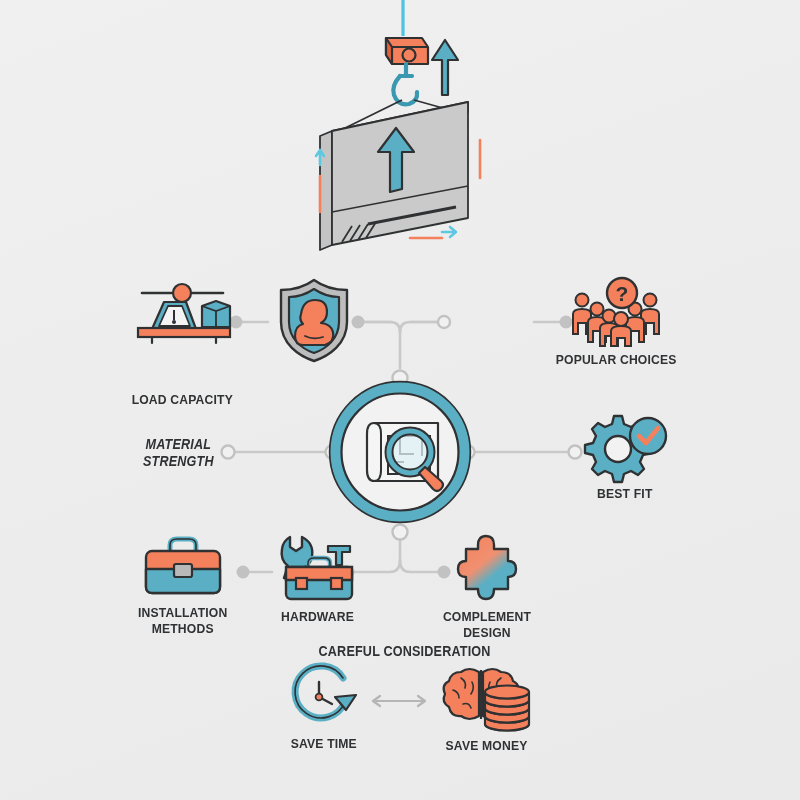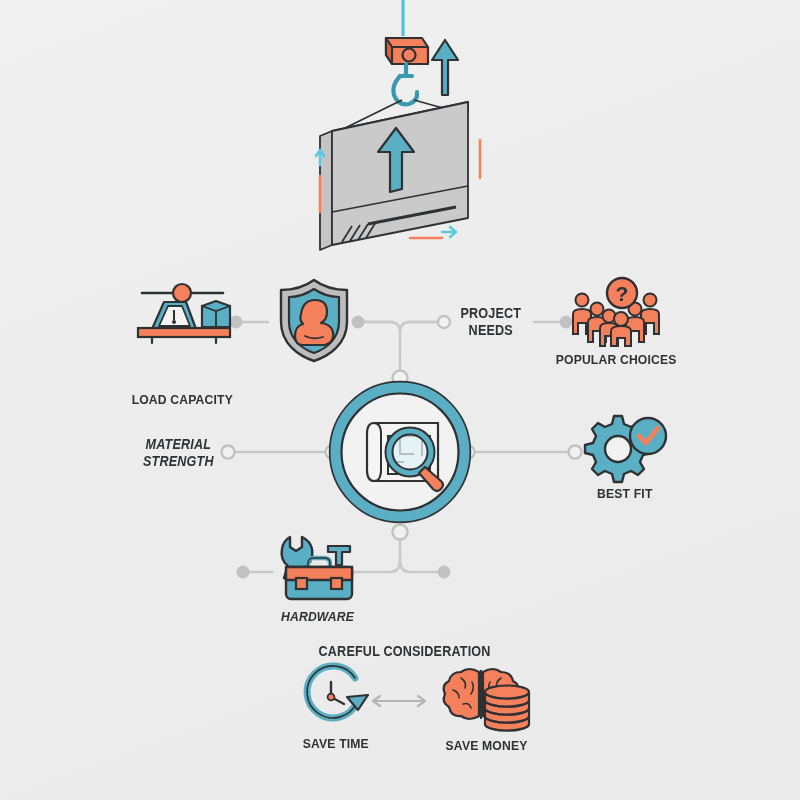--- a/index.html
+++ b/index.html
@@ -45,24 +45,24 @@
   
   #hero            { left: 290px; top: 0px;   width: 230px; }
   #n-load          { left: 112px; top: 282px; width: 140px; gap: 40px; }
   #n-strength      { left: 268px; top: 276px; width: 92px;  }
   #n-project       { left: 436px; top: 305px; width: 110px; }
   #n-popular       { left: 546px; top: 276px; width: 140px; }
   #n-material      { left: 118px; top: 430px; width: 120px; font-style: italic; }
   #n-center        { left: 326px; top: 378px; width: 148px; }
   #n-bestfit       { left: 570px; top: 412px; width: 110px; }
   #n-install       { left: 118px; top: 533px; width: 130px; }
-  #n-hardware      { left: 263px; top: 533px; width: 110px; font-style: italic; }
+  #n-hardware      { left: 263px; top: 533px; width: 110px; }
   #n-complement    { left: 412px; top: 533px; width: 150px; }
   #n-careful       { left: 300px; top: 643px; width: 210px; justify-content: center; }
-  #n-savetime      { left: 281px; top: 666px; width: 110px; }
+  #n-savetime      { left: 269px; top: 666px; width: 110px; }
   #n-savemoney     { left: 422px; top: 664px; width: 130px; }
 
   .lines { position: absolute; left:0; top:0; width:800px; height:800px; pointer-events:none; }
   .node .label { margin-top: 6px; }
   #n-project .label { margin-top: 0; }
   #n-careful .label { margin-top: 0; }
 </style>
 </head>
 <body>
 
@@ -187,24 +187,20 @@
       <path d="M41 4 C30 12 16 14 8 14 L8 46 C8 68 26 80 41 85 C56 80 74 68 74 46 L74 14 C66 14 52 12 41 4 Z" fill="#bdbdbd" stroke="#2f3133" stroke-width="2.4" stroke-linejoin="round"></path>
       <path d="M41 13 C32 19 22 21 16 21 L16 46 C16 63 29 73 41 77 C53 73 66 63 66 46 L66 21 C60 21 50 19 41 13 Z" fill="#5aafc4" stroke="#2f3133" stroke-width="2.2" stroke-linejoin="round"></path>
 
       <path d="M28 38 Q30 24 42 24 Q54 24 54 36 Q54 44 48 47 Q58 48 60 56 Q62 66 52 69 L30 69 Q22 69 22 60 Q22 50 30 48 Q26 44 28 38 Z" fill="#f4805c" stroke="#2f3133" stroke-width="2.2" stroke-linejoin="round"></path>
       <path d="M32 60 Q40 64 50 61" fill="none" stroke="#2f3133" stroke-width="1.8" stroke-linecap="round"></path>
     </svg>
     </span>
     <div class="label"></div>
   </div>
 
-  <div class="node" id="n-project">
-    <div class="label big">PROJECT
-NEEDS</div>
-  </div>
 
   <div class="node" id="n-popular">
     <span class="icon-wrap">
     <svg width="110" height="70" viewBox="0 0 110 70">
       <g fill="#f4805c" stroke="#2f3133" stroke-width="2">
 
         <circle cx="21" cy="24" r="6.5"></circle>
         <path d="M12 58 L12 38 Q12 33 21 33 Q30 33 30 38 L30 58 L25 58 L25 47 L17 47 L17 58 Z"></path>
 
         <circle cx="89" cy="24" r="6.5"></circle>
@@ -266,40 +262,69 @@
     <svg width="90" height="68" viewBox="0 0 90 68">
       <path d="M34 4 L42 4 L44 12 L51 15 L58 11 L64 17 L60 24 L63 31 L71 33 L71 41 L63 43 L60 50 L64 57 L58 63 L51 59 L44 62 L42 70 L34 70 L32 62 L25 59 L18 63 L12 57 L16 50 L13 43 L5 41 L5 33 L13 31 L16 24 L12 17 L18 11 L25 15 L32 12 Z" fill="#5aafc4" stroke="#2f3133" stroke-width="2.4" stroke-linejoin="round"></path>
       <circle cx="38" cy="37" r="13" fill="#f2f2f2" stroke="#2f3133" stroke-width="2.4"></circle>
       <circle cx="68" cy="24" r="18" fill="#5aafc4" stroke="#2f3133" stroke-width="2.4"></circle>
       <path d="M59 24 L66 31 L78 16" fill="none" stroke="#f4805c" stroke-width="4.6" stroke-linecap="round" stroke-linejoin="round"></path>
     </svg>
     </span>
     <div class="label">BEST FIT</div>
   </div>
 
+  <div class="node" id="n-install">
+    <span class="icon-wrap">
+    <svg width="86" height="66" viewBox="0 0 86 66">
+      <path d="M30 18 L30 12 Q30 6 37 6 L49 6 Q56 6 56 12 L56 18" fill="none" stroke="#5aafc4" stroke-width="5"></path>
+      <path d="M30 18 L30 12 Q30 6 37 6 L49 6 Q56 6 56 12 L56 18" fill="none" stroke="#2f3133" stroke-width="1.6"></path>
+      <rect x="6" y="18" width="74" height="42" rx="6" fill="#f4805c" stroke="#2f3133" stroke-width="2.4"></rect>
+      <path d="M6 36 L80 36 L80 54 Q80 60 74 60 L12 60 Q6 60 6 54 Z" fill="#5aafc4" stroke="#2f3133" stroke-width="2.4" stroke-linejoin="round"></path>
+      <rect x="34" y="31" width="18" height="13" rx="2" fill="#b9b9b9" stroke="#2f3133" stroke-width="2.2"></rect>
+    </svg>
+    </span>
+    <div class="label">INSTALLATION
+METHODS</div>
+  </div>
 
   <div class="node" id="n-hardware">
     <span class="icon-wrap">
     <svg width="92" height="70" viewBox="0 0 92 70">
 
       <path d="M18 4 L18 14 L24 18 L30 14 L30 4 Q42 10 40 23 Q38 34 28 36 L24 48 L12 45 L16 33 Q8 27 10 16 Q11 8 18 4 Z" fill="#5aafc4" stroke="#2f3133" stroke-width="2.4" stroke-linejoin="round"></path>
 
       <path d="M56 13 L78 13 L78 19 L70 19 L70 32 L64 32 L64 19 L56 19 Z" fill="#5aafc4" stroke="#2f3133" stroke-width="2.2" stroke-linejoin="round"></path>
 
       <path d="M36 34 L36 30 Q36 25 42 25 L52 25 Q58 25 58 30 L58 34" fill="none" stroke="#5aafc4" stroke-width="4.4"></path>
       <path d="M36 34 L36 30 Q36 25 42 25 L52 25 Q58 25 58 30 L58 34" fill="none" stroke="#2f3133" stroke-width="1.5"></path>
       <rect x="14" y="34" width="66" height="32" rx="5" fill="#5aafc4" stroke="#2f3133" stroke-width="2.4"></rect>
       <path d="M14 34 L80 34 L80 47 L14 47 Z" fill="#f4805c" stroke="#2f3133" stroke-width="2.4"></path>
       <rect x="24" y="45" width="11" height="11" fill="#f4805c" stroke="#2f3133" stroke-width="2.2"></rect>
       <rect x="59" y="45" width="11" height="11" fill="#f4805c" stroke="#2f3133" stroke-width="2.2"></rect>
     </svg>
     </span>
     <div class="label">HARDWARE</div>
   </div>
 
+  <div class="node" id="n-complement">
+    <span class="icon-wrap">
+    <svg width="62" height="70" viewBox="0 0 62 70">
+      <defs>
+        <linearGradient id="puzgrad" x1="0" y1="0" x2="0.75" y2="1">
+          <stop offset="0%" stop-color="#f4805c"></stop>
+          <stop offset="48%" stop-color="#f09070"></stop>
+          <stop offset="70%" stop-color="#5aafc4"></stop>
+          <stop offset="100%" stop-color="#5aafc4"></stop>
+        </linearGradient>
+      </defs>
+      <path d="M22 16 L22 12 Q22 3 30 3 Q38 3 38 12 L38 16 L52 16 L52 28 Q60 28 60 36 Q60 44 52 44 L52 56 L38 56 Q38 66 30 66 Q22 66 22 56 L10 56 L10 44 Q2 44 2 36 Q2 28 10 28 L10 16 Z" fill="url(#puzgrad)" stroke="#2f3133" stroke-width="2.4" stroke-linejoin="round"></path>
+    </svg>
+    </span>
+    <div class="label">COMPLEMENT DESIGN</div>
+  </div>
 
   <div class="node" id="n-careful">
     <div class="label big">CAREFUL CONSIDERATION</div>
   </div>
 
   <svg class="lines" viewBox="0 0 800 800">
     <g stroke="#b5b5b5" stroke-width="2.2" fill="none" stroke-linecap="round" stroke-linejoin="round">
       <line x1="374" y1="701" x2="424" y2="701"></line>
       <path d="M380 696 L373 701 L380 706"></path>
       <path d="M418 696 L425 701 L418 706"></path>

